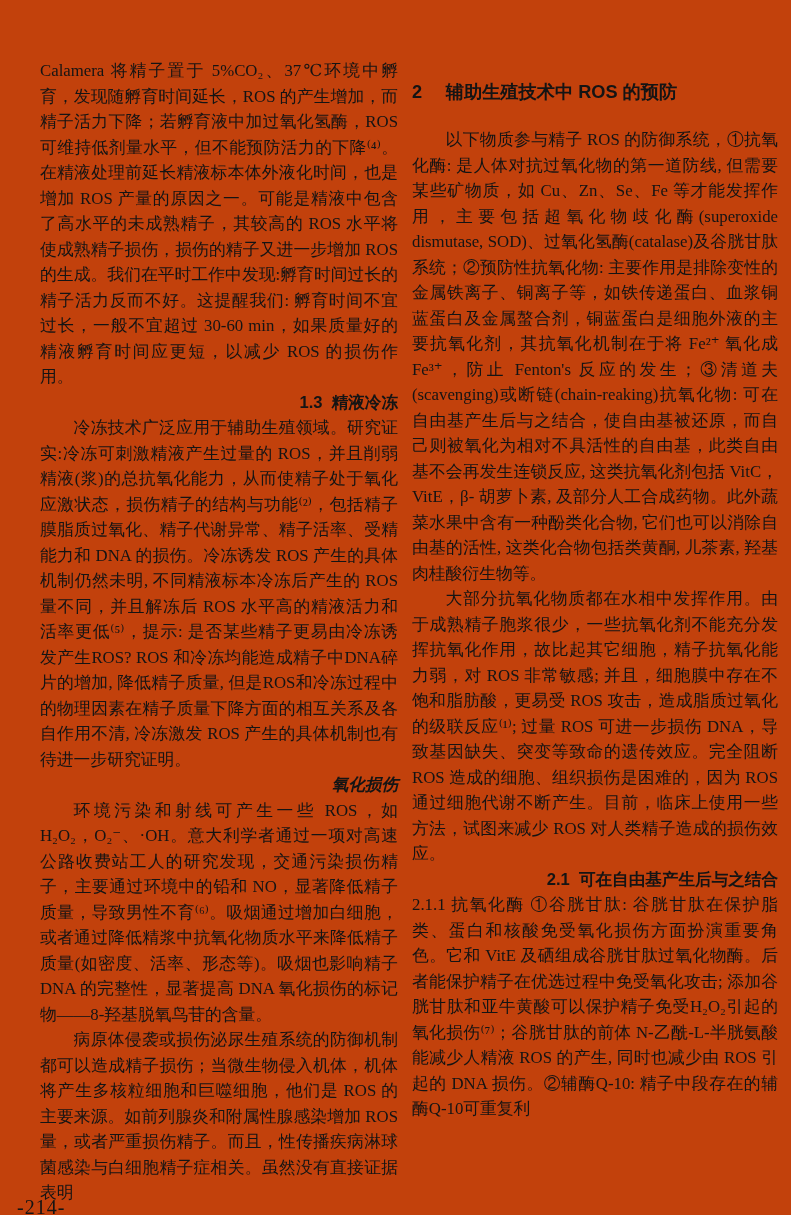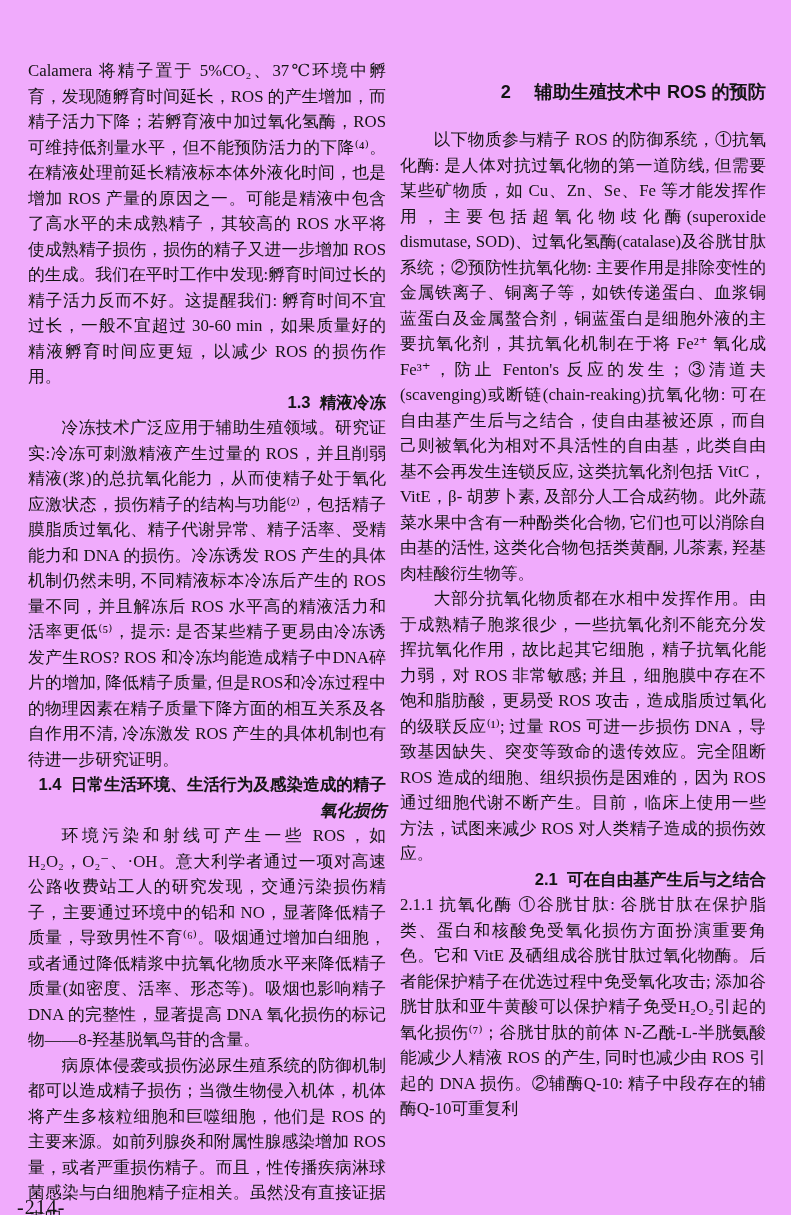--- a/index.html
+++ b/index.html
@@ -5,22 +5,22 @@
   html, body {
     margin: 0;
     padding: 0;
     background: #ffffff;
   }
   .page {
     position: relative;
     width: 791px;
     height: 1215px;
     box-sizing: border-box;
-    background: #f0abfc;
-    padding: 58px 13px 0 28px;
+    background: #c2410c;
+    padding: 58px 13px 0 40px;
     font-family: "Liberation Serif", "DejaVu Serif", serif;
     color: #141414;
     overflow: hidden;
   }
   .columns {
     display: flex;
     gap: 14px;
   }
   .col {
     font-size: 16.8px;
@@ -42,21 +42,21 @@
     text-align: right;
   }
   .subheading .h-num { margin-right: 0.55em; }
   .hang-line2 { margin-left: 1.72em; font-style: italic; }
   .section-heading {
     font-family: "Liberation Sans", "DejaVu Sans", sans-serif;
     font-weight: 700;
     font-size: 18.2px;
     line-height: 26px;
     margin: 21px 0 22px 0;
-    text-align: right;
+    text-align: left;
   }
   .section-heading .h-num { margin-right: 1.3em; }
   .page-number {
     position: absolute;
     left: 17px;
     top: 1196px;
     font-size: 20px;
     letter-spacing: 1px;
   }
 </style>
@@ -69,23 +69,20 @@
     <div class="col col-left">
       <p class="no-indent">Calamera 将精子置于 5%CO₂、37℃环境中孵育，发现随孵育时间延长，ROS 的产生增加，而精子活力下降；若孵育液中加过氧化氢酶，ROS 可维持低剂量水平，但不能预防活力的下降⁽⁴⁾。在精液处理前延长精液标本体外液化时间，也是增加 ROS 产量的原因之一。可能是精液中包含了高水平的未成熟精子，其较高的 ROS 水平将使成熟精子损伤，损伤的精子又进一步增加 ROS 的生成。我们在平时工作中发现:孵育时间过长的精子活力反而不好。这提醒我们: 孵育时间不宜过长，一般不宜超过 30-60 min，如果质量好的精液孵育时间应更短，以减少 ROS 的损伤作用。</p>
 
       <div class="subheading">
         <span class="h-num">1.3</span><span>精液冷冻</span>
       </div>
 
       <p>冷冻技术广泛应用于辅助生殖领域。研究证实:冷冻可刺激精液产生过量的 ROS，并且削弱精液(浆)的总抗氧化能力，从而使精子处于氧化应激状态，损伤精子的结构与功能⁽²⁾，包括精子膜脂质过氧化、精子代谢异常、精子活率、受精能力和 DNA 的损伤。冷冻诱发 ROS 产生的具体机制仍然未明, 不同精液标本冷冻后产生的 ROS 量不同，并且解冻后 ROS 水平高的精液活力和活率更低⁽⁵⁾，提示: 是否某些精子更易由冷冻诱发产生ROS? ROS 和冷冻均能造成精子中DNA碎片的增加, 降低精子质量, 但是ROS和冷冻过程中的物理因素在精子质量下降方面的相互关系及各自作用不清, 冷冻激发 ROS 产生的具体机制也有待进一步研究证明。</p>
 
       <div class="subheading">
-        <div>
-          <span class="h-num">1.4</span><span>日常生活环境、生活行为及感染造成的精子</span>
-        </div>
         <div class="hang-line2">氧化损伤</div>
       </div>
 
       <p>环境污染和射线可产生一些 ROS，如 H₂O₂，O₂⁻、·OH。意大利学者通过一项对高速公路收费站工人的研究发现，交通污染损伤精子，主要通过环境中的铅和 NO，显著降低精子质量，导致男性不育⁽⁶⁾。吸烟通过增加白细胞，或者通过降低精浆中抗氧化物质水平来降低精子质量(如密度、活率、形态等)。吸烟也影响精子 DNA 的完整性，显著提高 DNA 氧化损伤的标记物——8-羟基脱氧鸟苷的含量。</p>
 
       <p>病原体侵袭或损伤泌尿生殖系统的防御机制都可以造成精子损伤；当微生物侵入机体，机体将产生多核粒细胞和巨噬细胞，他们是 ROS 的主要来源。如前列腺炎和附属性腺感染增加 ROS 量，或者严重损伤精子。而且，性传播疾病淋球菌感染与白细胞精子症相关。虽然没有直接证据表明</p>
     </div>
 
     <div class="col col-right">
 

